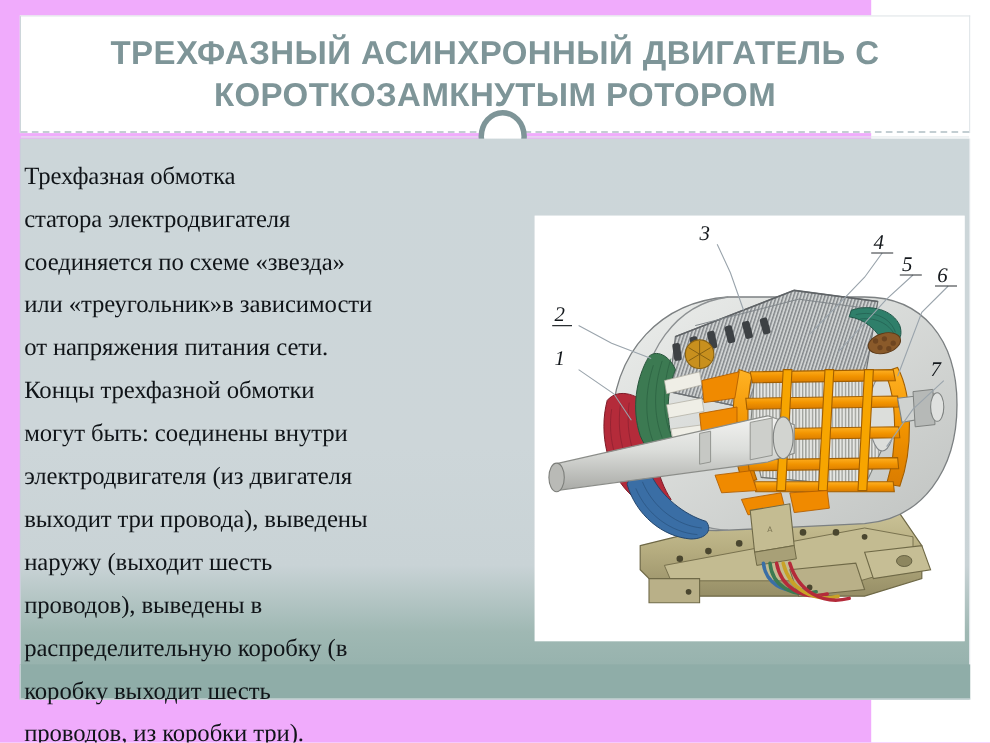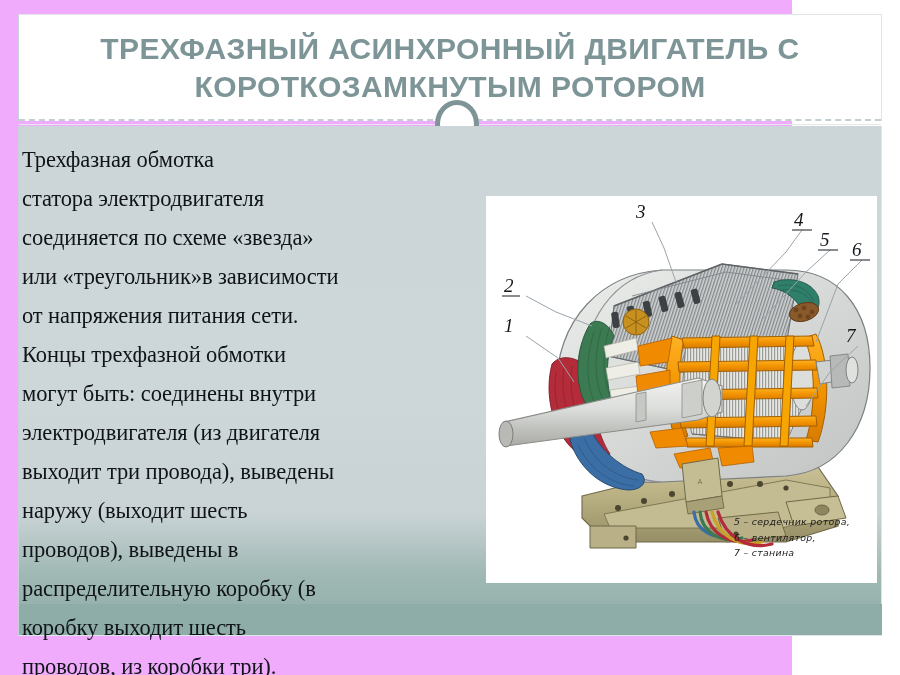--- a/index.html
+++ b/index.html
@@ -360,18 +360,15 @@
         <text x="360" y="146">7</text>
       </g>
       <g stroke="#2a2f33" stroke-width="1.1">
         <line x1="16" y1="100" x2="34" y2="100"></line>
         <line x1="306" y1="34" x2="326" y2="34"></line>
         <line x1="332" y1="54" x2="352" y2="54"></line>
         <line x1="364" y1="64" x2="384" y2="64"></line>
       </g>
     </svg>
 
-    <div class="legend legend-right">5 – сердечник ротора,
-6 – вентилятор,
-7 – станина</div>
   </div>
 
 </div>
 
 </body></html>

